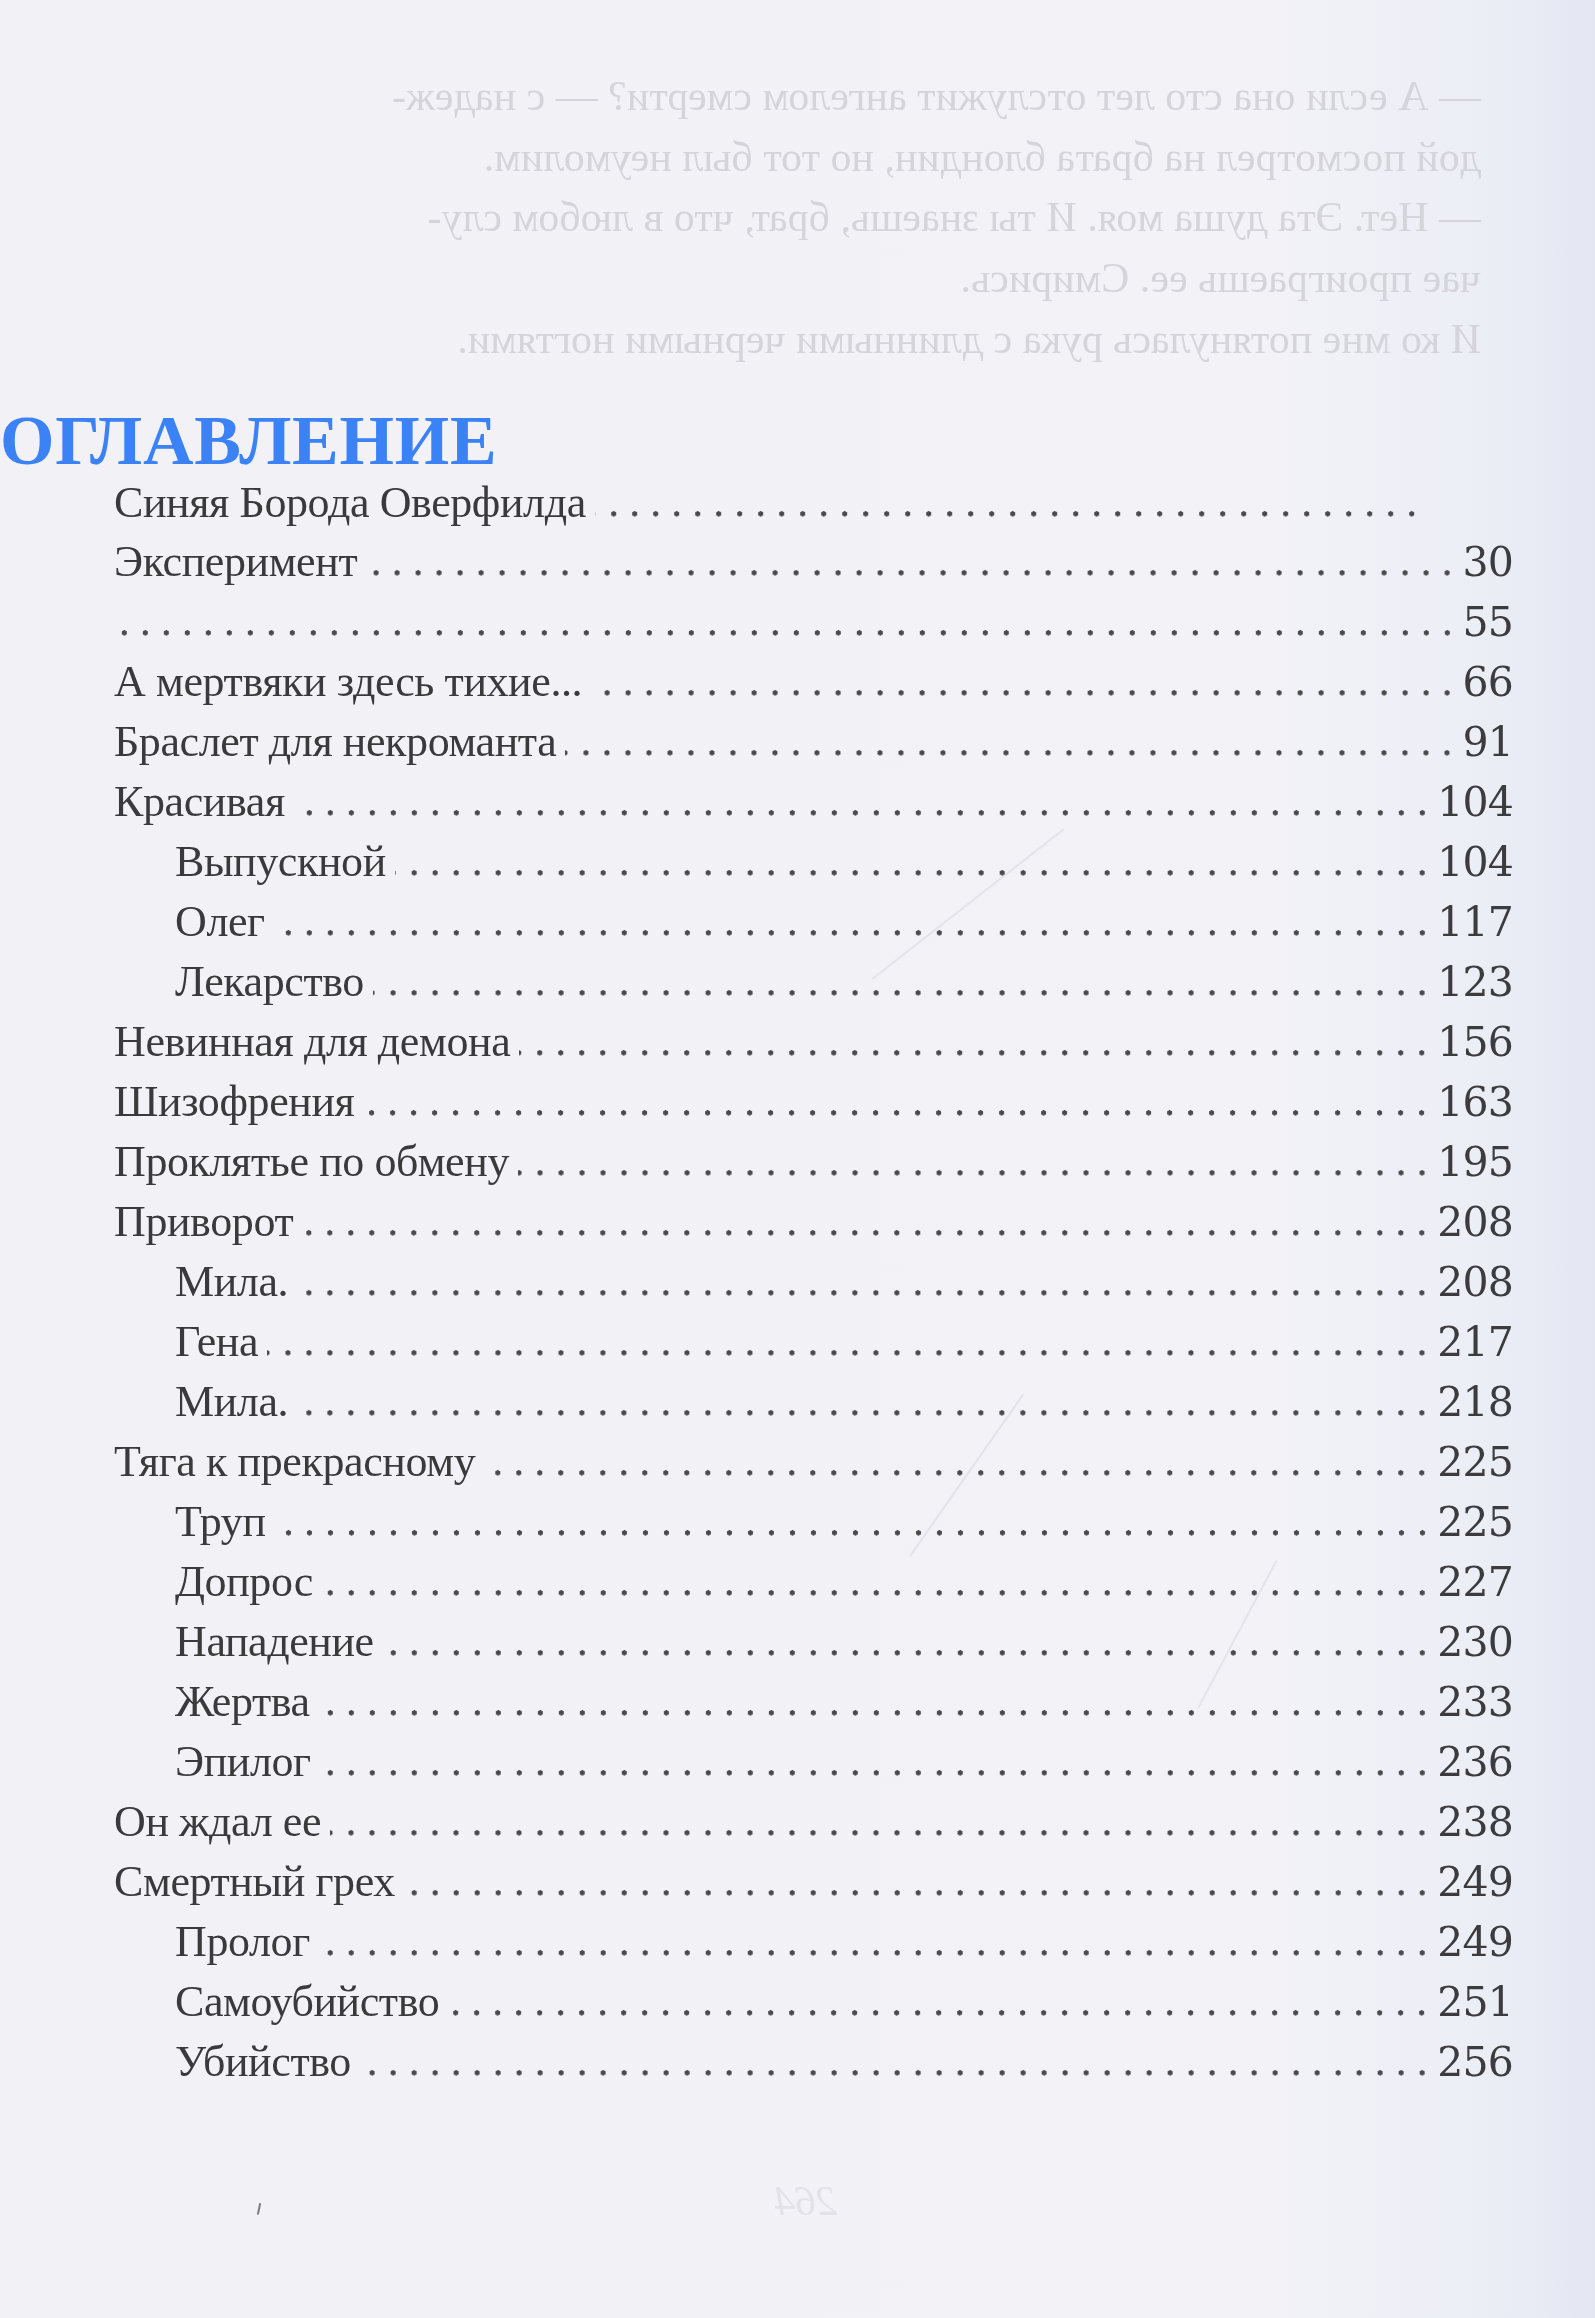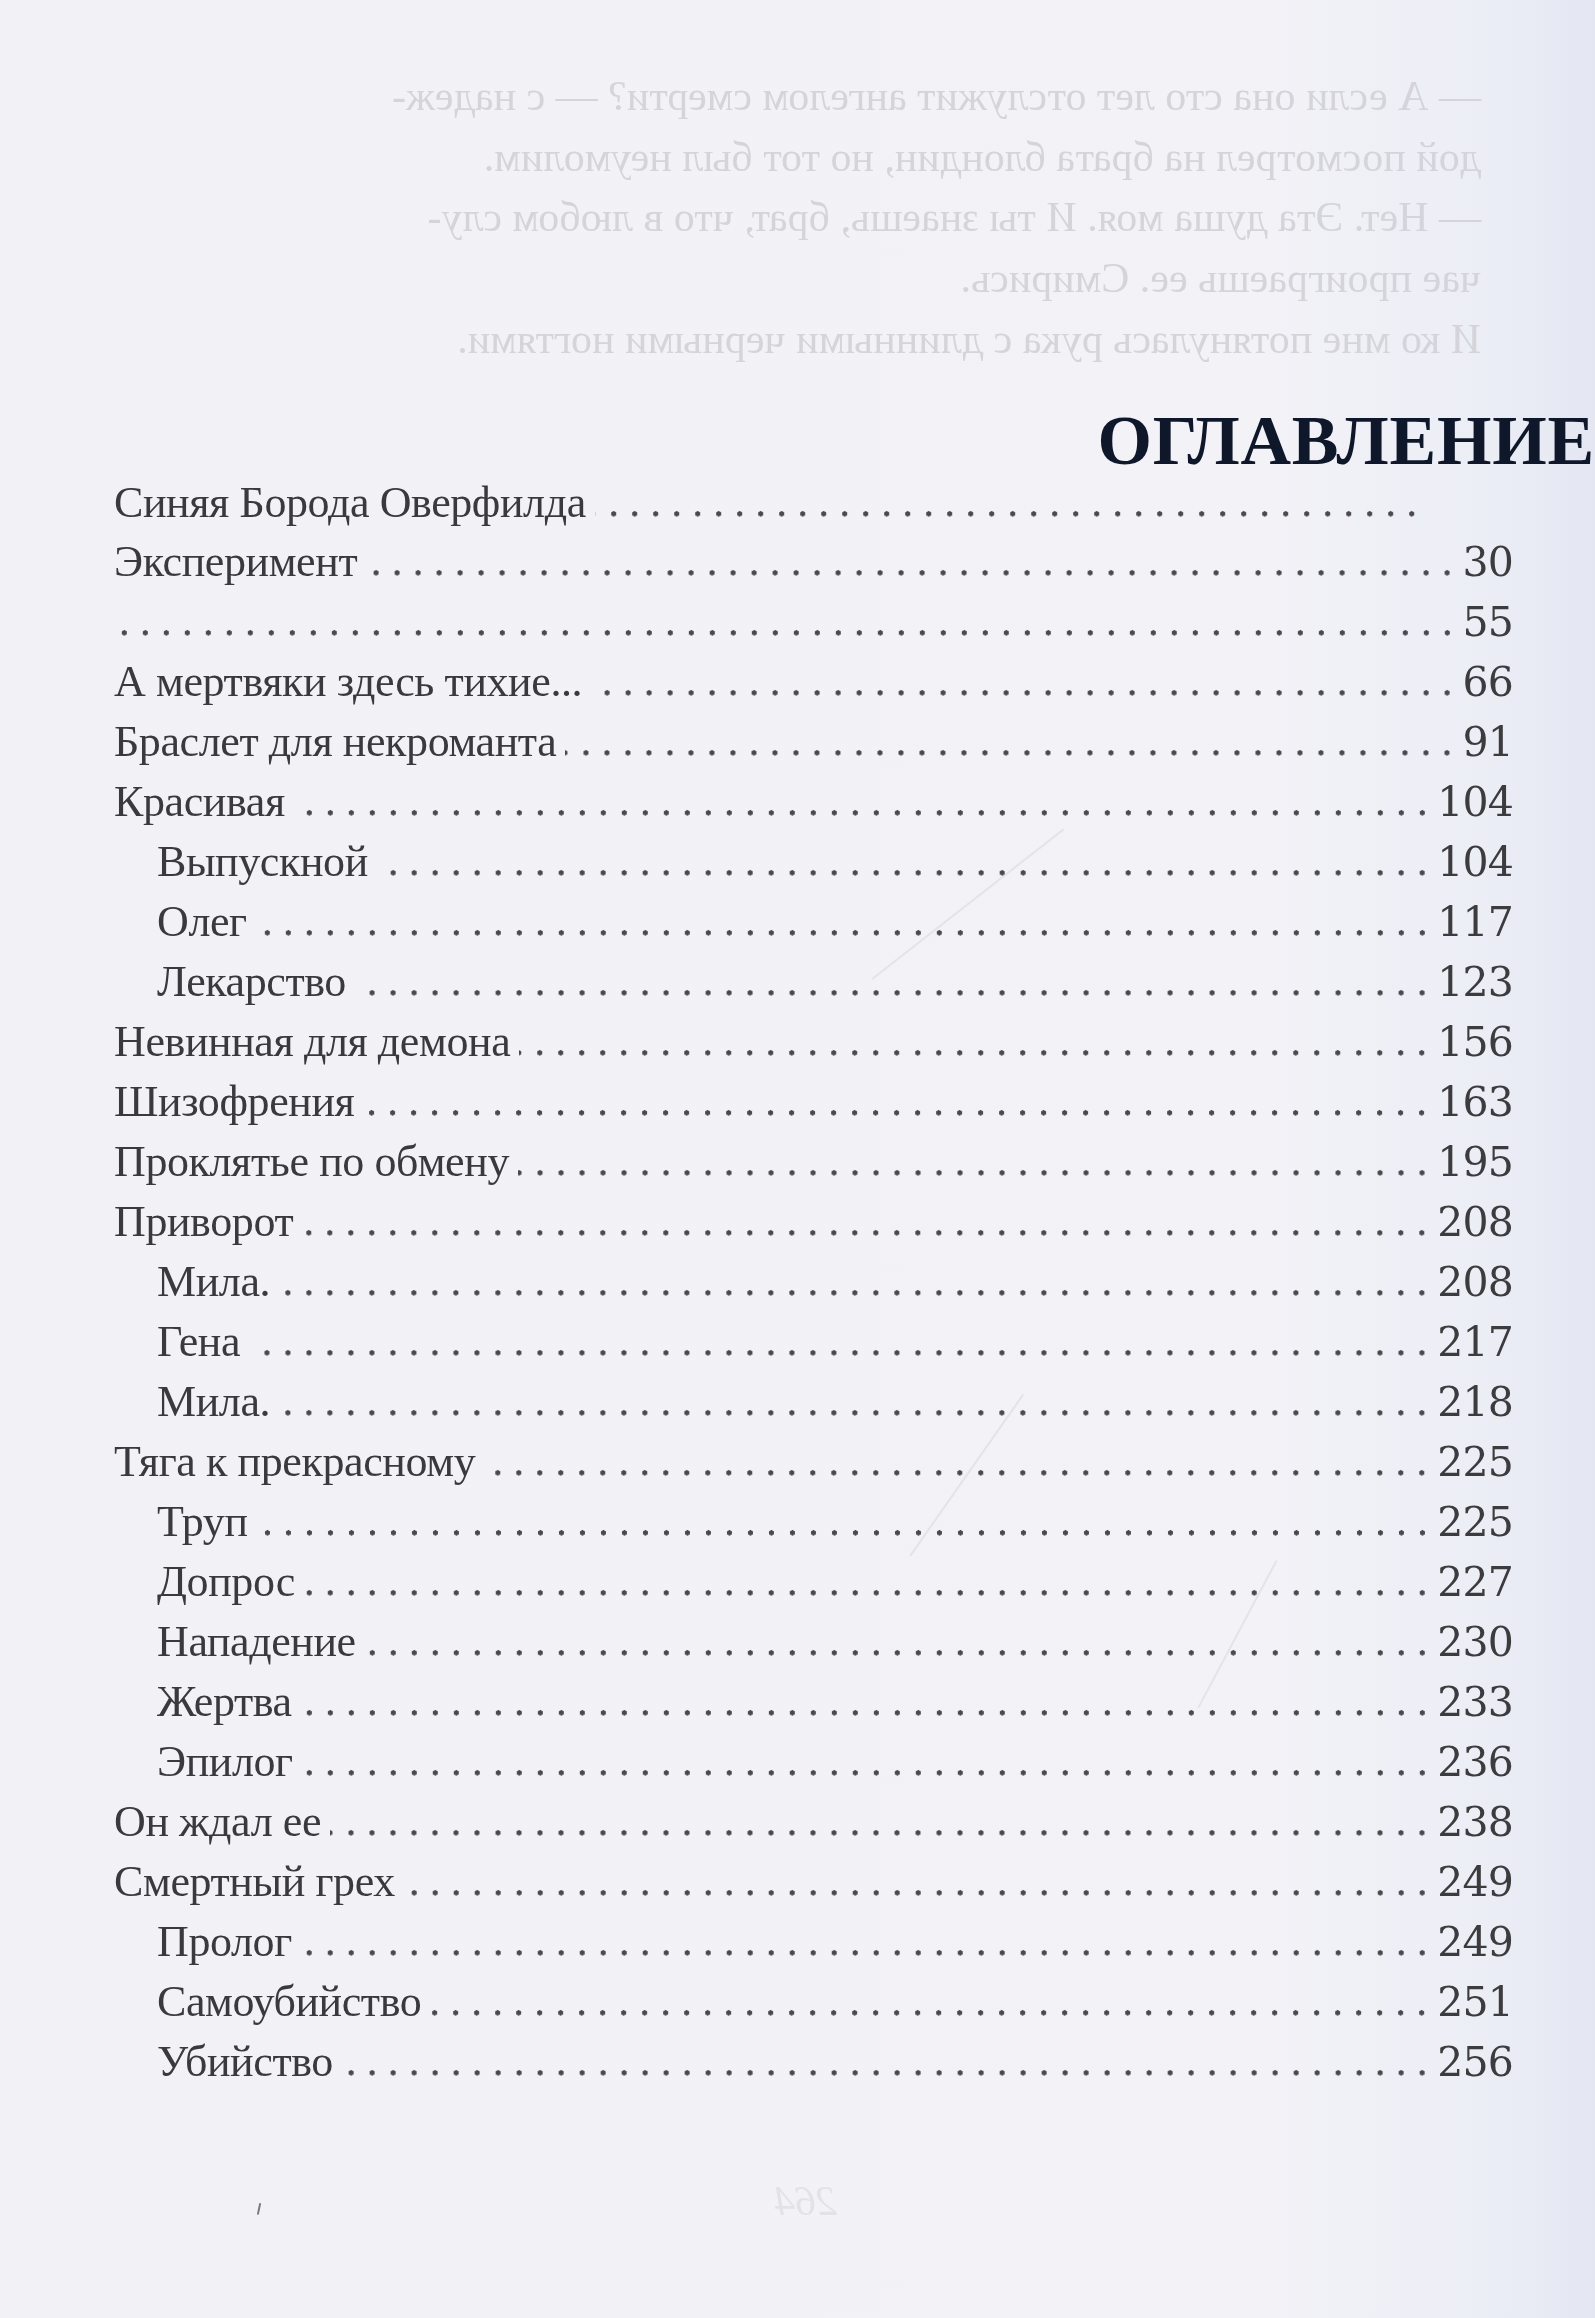--- a/index.html
+++ b/index.html
@@ -42,26 +42,26 @@
     position: absolute;
     font-size: 42px;
     font-style: italic;
     color: #e2e2e8;
   }
   .title {
     position: absolute;
     left: 0;
     width: 1595px;
     top: 356px;
-    text-align: right;
+    text-align: left;
     font-family: "Liberation Serif", serif;
     font-weight: bold;
     font-size: 70px;
     line-height: 76px;
-    color: #0f172a;
+    color: #3b82f6;
     letter-spacing: 0.8px;
   }
   .toc {
     position: absolute;
     left: 0;
     top: 474px;
     width: 1595px;
     margin: 4px;
     padding: 0;
     list-style: none;
@@ -76,21 +76,21 @@
     position: absolute;
     left: 110px;
     right: 86px;
     bottom: 10.6px;
     display: flex;
     align-items: baseline;
     font-size: 44px;
     line-height: 49px;
   }
   .toc-row.level-1 .inner {
-    left: 153px;
+    left: 171px;
   }
   .toc-title {
     white-space: nowrap;
     color: #3a3a3c;
     padding-right: 9px;
     letter-spacing: -0.4px;
   }
   .toc-leader {
     flex: 1;
     height: 7.6px;

